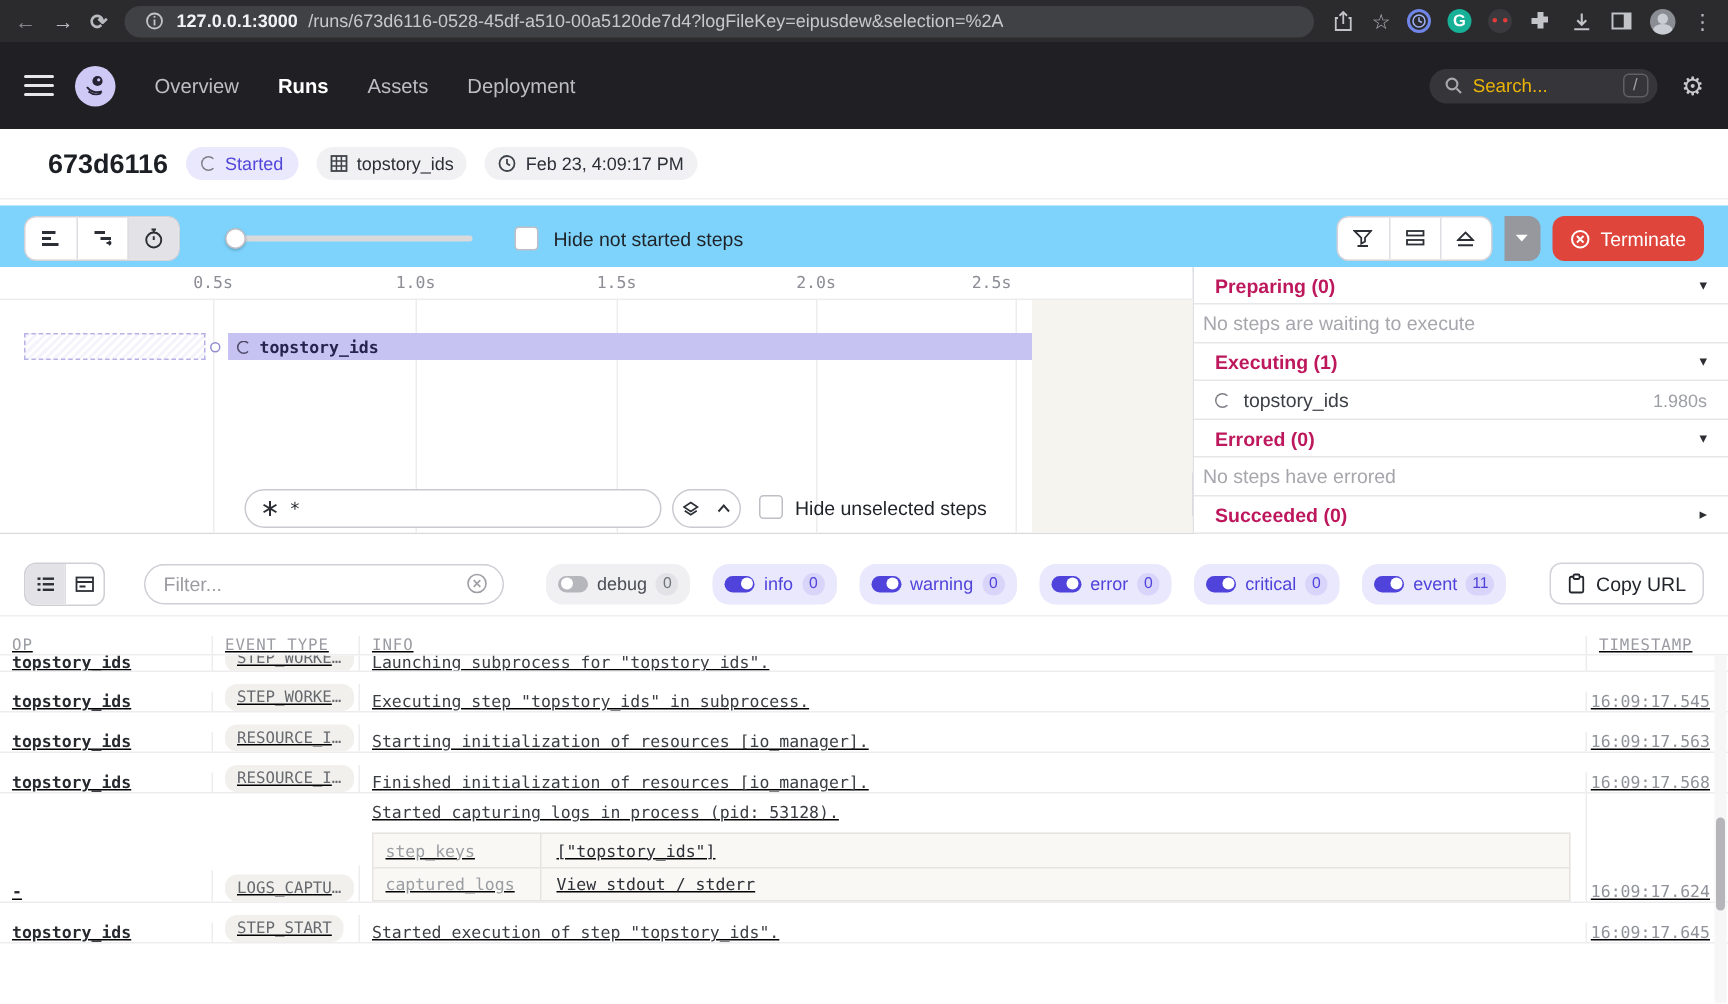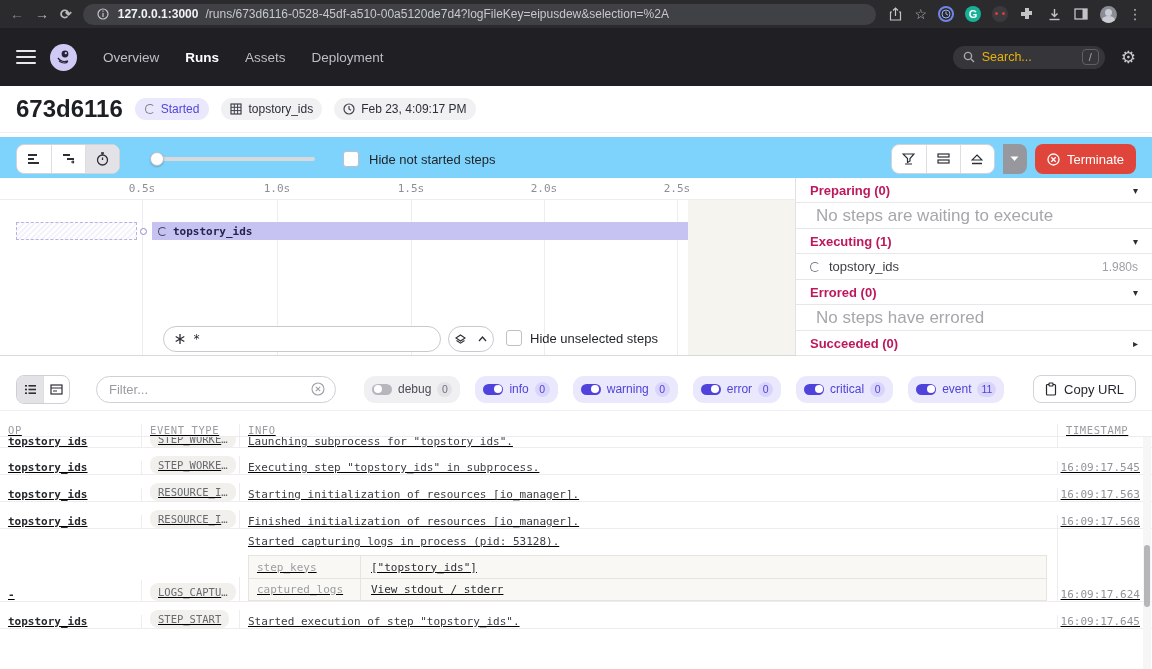--- a/index.html
+++ b/index.html
@@ -38,21 +38,21 @@
   .searchpill { margin-left:auto; width:152px; height:23px; background:#35353a; border-radius:13px;
     display:flex; align-items:center; padding:0 6px 0 10px; gap:7px; cursor:text; }
   .searchtxt { color:#eab308; font-size:12.5px; flex:1; }
   .slashkey { width:17px; height:16px; border:1px solid #5f5f66; border-radius:4px; color:#a2a2a9;
     font-size:11px; display:flex; align-items:center; justify-content:center; }
   .gear { margin-left:16px; color:#c9c9cf; font-size:17px; line-height:1; cursor:pointer; }
 
   
   .runheader { position:absolute; left:0; top:86px; width:1152px; height:47px; background:#fff;
     border-bottom:1px solid #efeff1; display:flex; align-items:center; padding:0 16px; gap:12px; }
-  .runid { font-size:24px; font-weight:bold; color:#1c1f24; }
+  .runid { font-size:18px; font-weight:bold; color:#1c1f24;margin-left:16px; }
   .badge { height:22px; border-radius:12px; background:#eae8fc; display:flex; align-items:center;
     gap:6px; padding:0 10px; }
   .badge span { font-size:12px; color:#5246d9; }
   .spin { width:10px; height:10px; border:1.5px solid #7d7e86; border-right-color:transparent; border-radius:50%; }
   .tagpill { height:22px; border-radius:12px; background:#f1f1f4; display:flex; align-items:center;
     gap:6px; padding:0 9px; }
   .tagpill span { font-size:12px; color:#2c2f36; }
   .hdrbtns { margin-left:auto; display:flex; gap:8px; }
   .btn { height:30px; border:1px solid #d2d2d8; border-radius:8px; background:#fff;
     display:flex; align-items:center; gap:7px; padding:0 13px; font-size:13px; color:#23262c; cursor:pointer; }
@@ -107,21 +107,21 @@
   .ggroup .half { width:22px; display:flex; align-items:center; justify-content:center; color:#2c2f35; cursor:pointer; }
   .gcbx { position:absolute; left:506px; top:130px; }
   .gcbxlabel { position:absolute; left:530px; top:131px; font-size:13px; color:#1f2227; }
 
   .statuspanel { position:absolute; left:795px; top:0; right:0; bottom:0; background:#fff;
     border-left:1px solid #e1e1e5; display:flex; flex-direction:column; }
   .sp-head { height:25px; display:flex; align-items:center; justify-content:space-between;
     padding:0 14px; border-bottom:1px solid #e7e7ea; cursor:pointer; flex:0 0 auto; }
   .sp-head b { font-size:13px; color:#be185d; }
   .sp-caret { font-size:10px; color:#2c2e33; }
-  .sp-empty { height:26px; display:flex; align-items:center; padding:0 20px; font-size:17px;
+  .sp-empty { height:26px; display:flex; align-items:center; padding:0 6px; font-size:13px;
     color:#a6a6ac; border-bottom:1px solid #e7e7ea; flex:0 0 auto;text-align:center; }
   .sp-step { height:26px; display:flex; align-items:center; gap:9px; padding:0 14px;
     border-bottom:1px solid #e7e7ea; flex:0 0 auto; cursor:pointer; }
   .sp-step .name { font-size:13px; color:#3c3f45; }
   .sp-step .dur { margin-left:auto; font-size:12px; color:#9ea0a6; }
 
   
   .logtoolbar { position:absolute; left:0; top:368px; width:1152px; height:42px; background:#fff;
     display:flex; align-items:center; padding:0 16px; }
   .seg2 { display:flex; border:1px solid #cfcfd5; border-radius:8px; overflow:hidden; }
@@ -382,21 +382,21 @@
     </div>
   </div>
 
   <div class="main">
     <div class="gantt">
       <div class="gaxis mono">
         <span class="gtick" style="left:142px">0.5s</span>
         <span class="gtick" style="left:277px">1.0s</span>
         <span class="gtick" style="left:411px">1.5s</span>
         <span class="gtick" style="left:544px">2.0s</span>
-        <span class="gtick" style="left:677px">2.5s</span>
+        <span class="gtick" style="left:661px">2.5s</span>
       </div>
       <div class="gbody">
         <div class="gfuture"></div>
         <i class="gline" style="left:142px"></i>
         <i class="gline" style="left:277px"></i>
         <i class="gline" style="left:411px"></i>
         <i class="gline" style="left:544px"></i>
         <i class="gline" style="left:677px"></i>
         <div class="gdashed"></div>
         <div class="gconn"></div>

